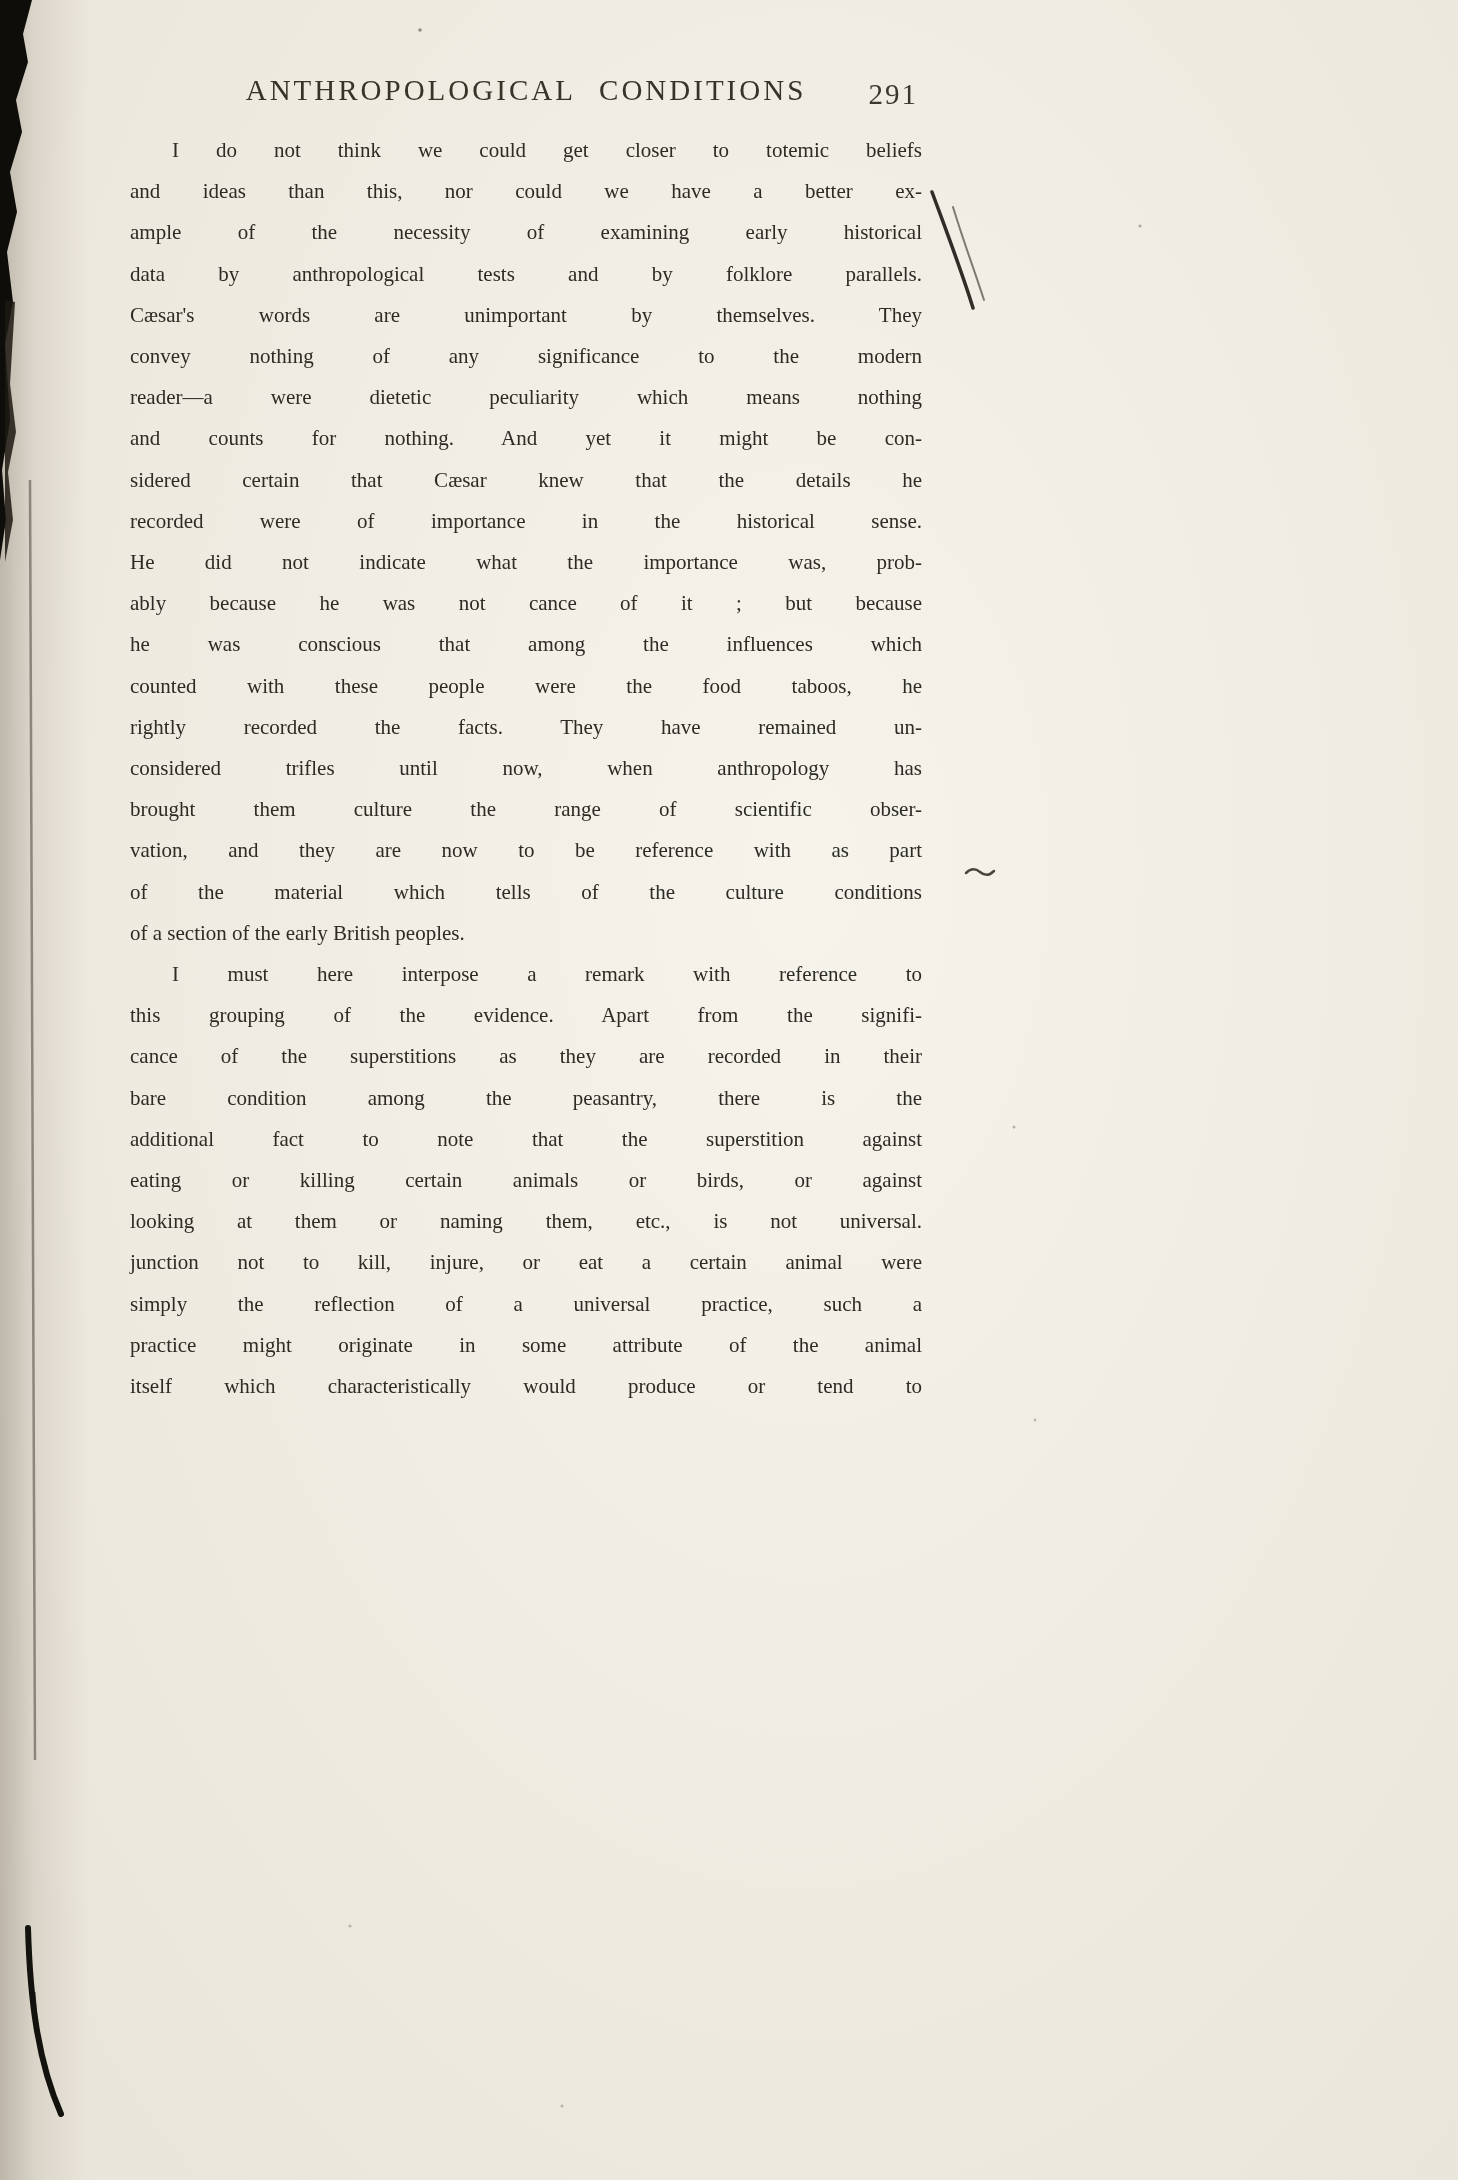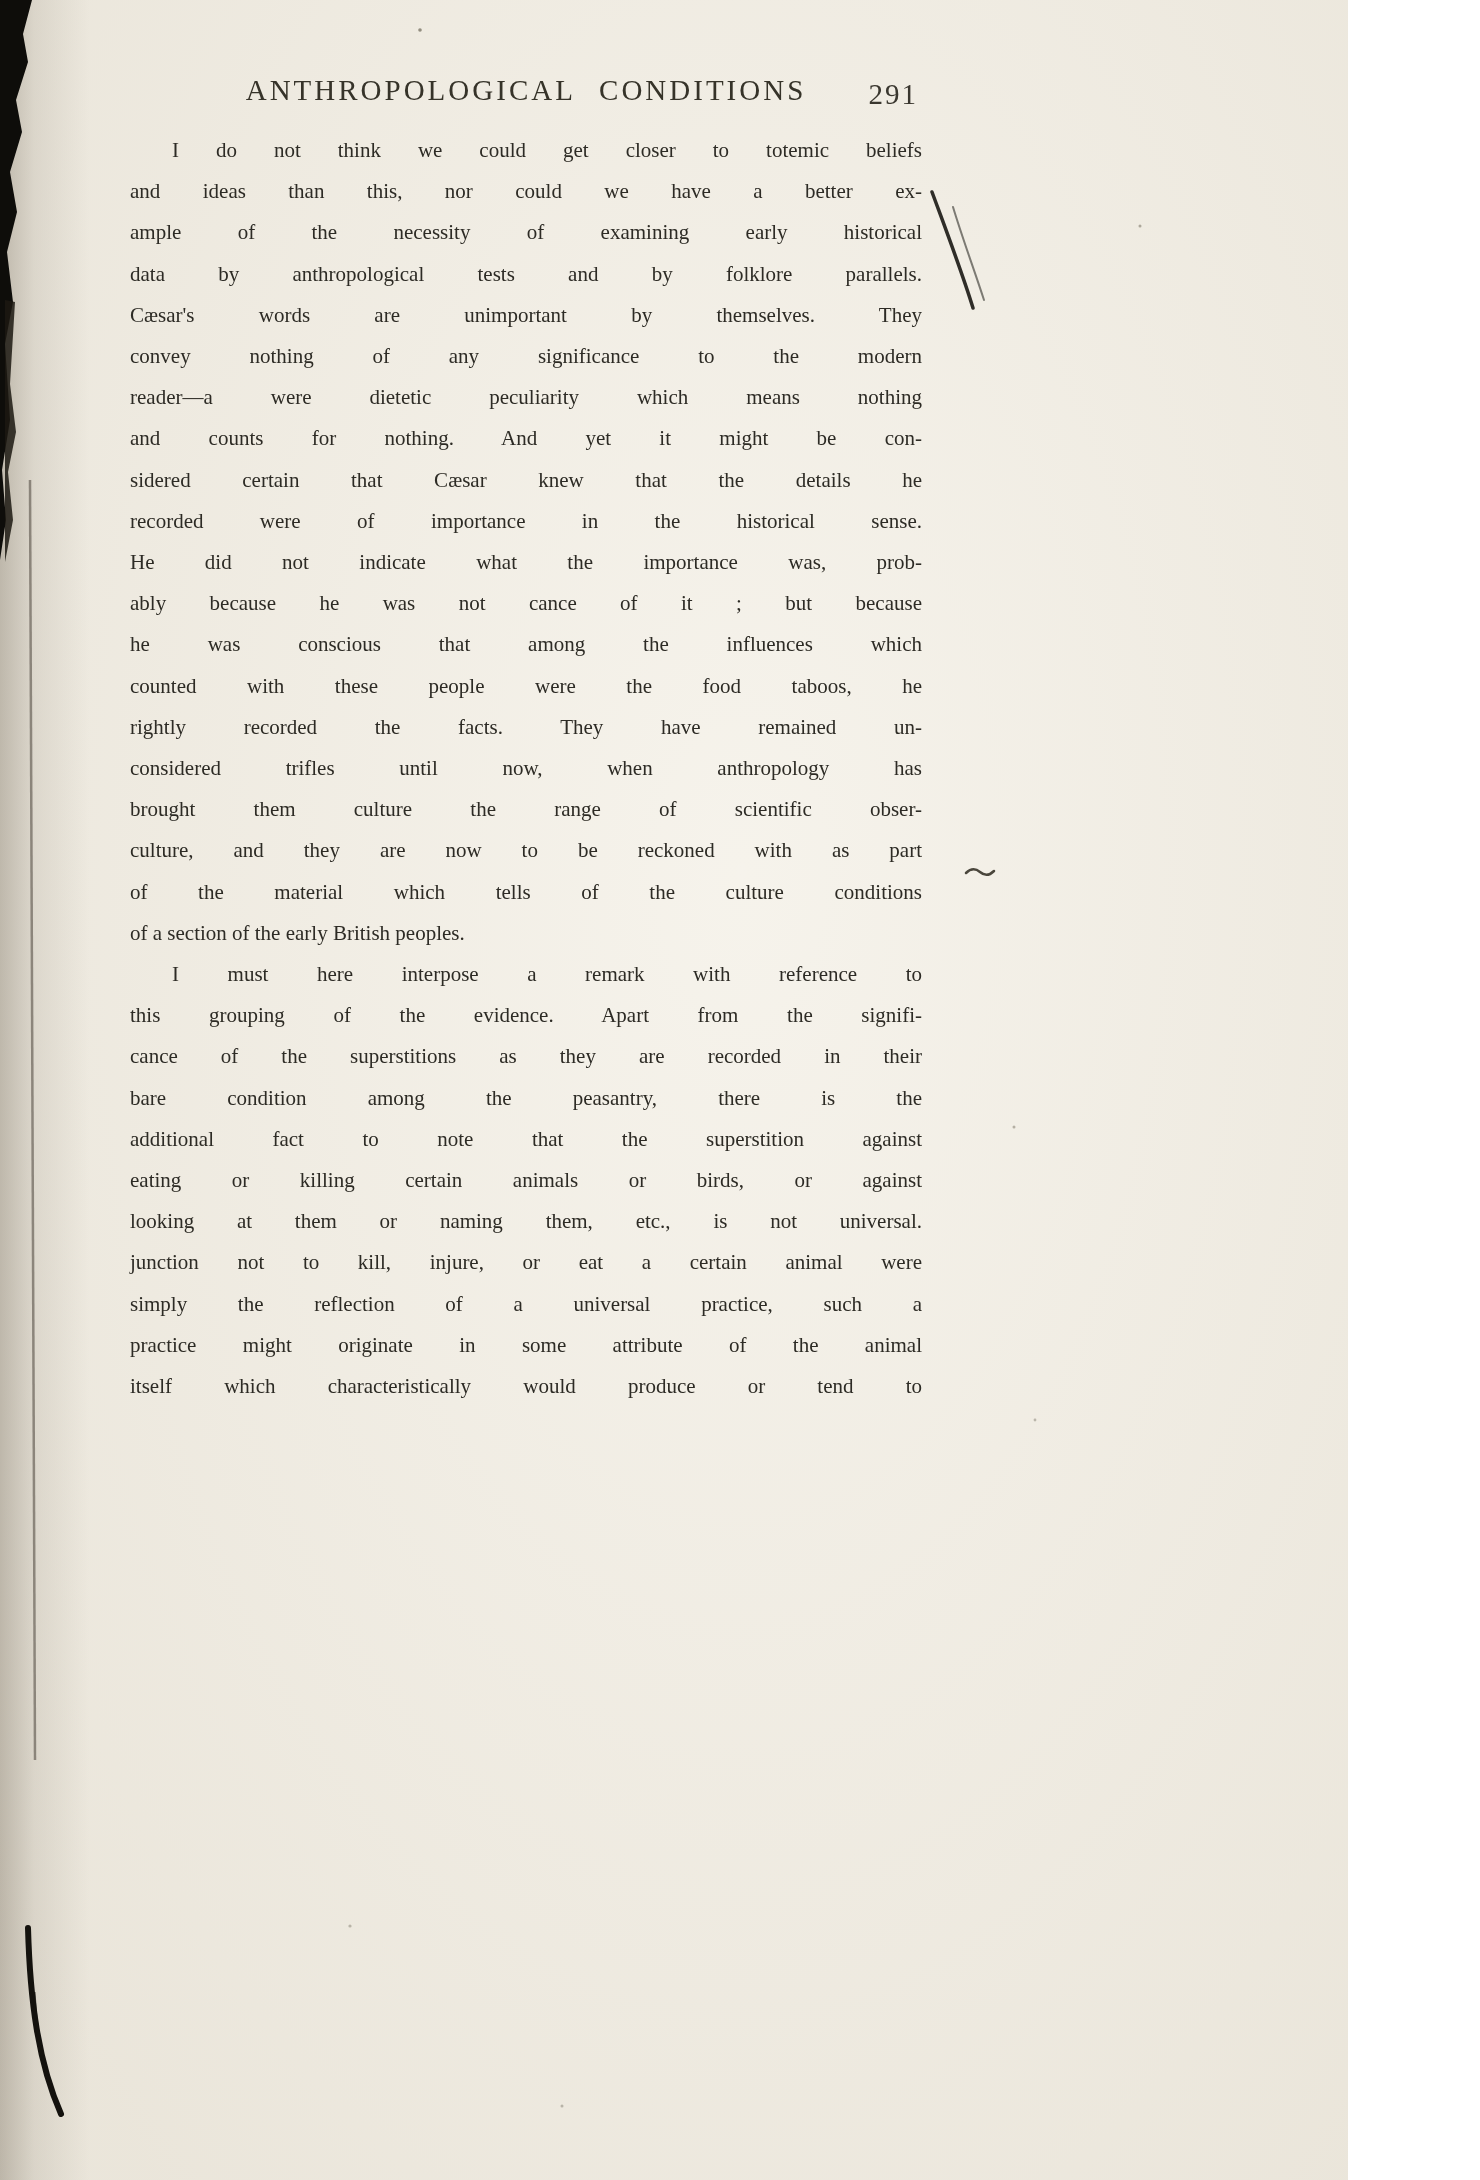--- a/index.html
+++ b/index.html
@@ -2,21 +2,21 @@
 <html><head>
 <meta charset="utf-8">
 <style>
   * { margin: 0; padding: 0; box-sizing: border-box; }
   html, body {
     width: 1480px;
     font-family: "Liberation Serif", "DejaVu Serif", serif;
   }
   .page {
     position: relative;
-    width: 1348px;
+    width: 1458px;
     height: 2180px;
     background: #f3efe5;
     overflow: hidden;
   }
   
   .page::before {
     content: "";
     position: absolute;
     inset: 0;
     background:
@@ -94,21 +94,21 @@
       <div class="line">and counts for nothing.  And yet it might be con-</div>
       <div class="line">sidered certain that Cæsar knew that the details he</div>
       <div class="line">recorded were of importance in the historical sense.</div>
       <div class="line">He did not indicate what the importance was, prob-</div>
       <div class="line">ably because he was not cance of it ; but because</div>
       <div class="line">he was conscious that among the influences which</div>
       <div class="line">counted with these people were the food taboos, he</div>
       <div class="line">rightly recorded the facts.  They have remained un-</div>
       <div class="line">considered trifles until now, when anthropology has</div>
       <div class="line">brought them culture the range of scientific obser-</div>
-      <div class="line">culture, and they are now to be reckoned with as part</div>
+      <div class="line">vation, and they are now to be reference with as part</div>
       <div class="line">of the material which tells of the culture conditions</div>
       <div class="line last">of a section of the early British peoples.</div>
     </div>
     <div class="paragraph">
       <div class="line indent">I must here interpose a remark with reference to</div>
       <div class="line">this grouping of the evidence.  Apart from the signifi-</div>
       <div class="line">cance of the superstitions as they are recorded in their</div>
       <div class="line">bare condition among the peasantry, there is the</div>
       <div class="line">additional fact to note that the superstition against</div>
       <div class="line">eating or killing certain animals or birds, or against</div>

